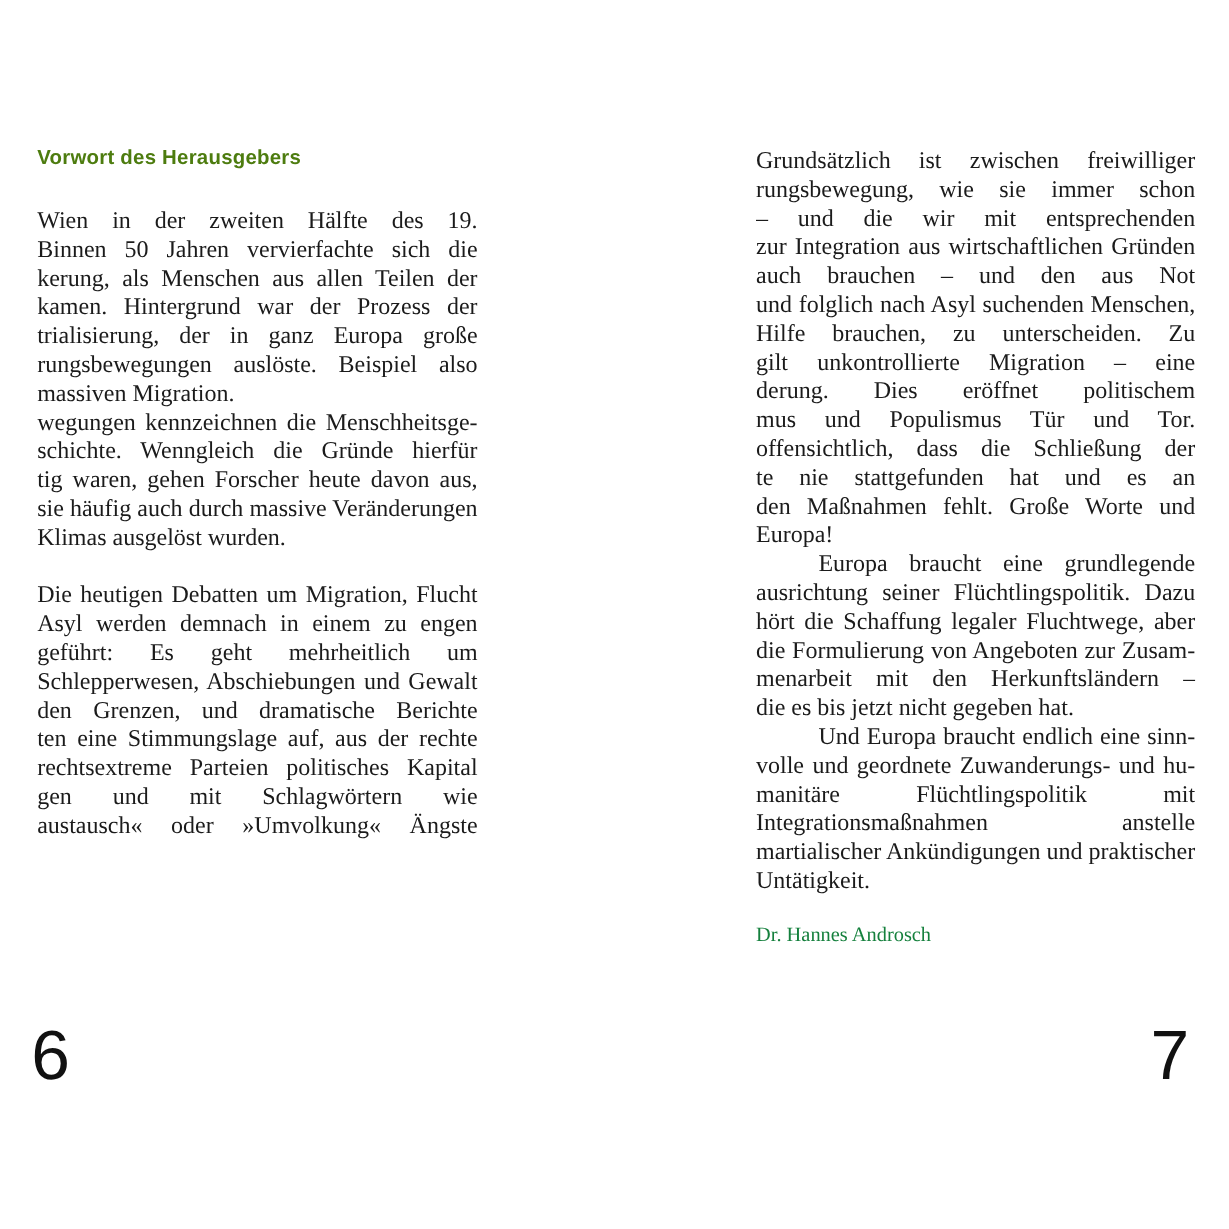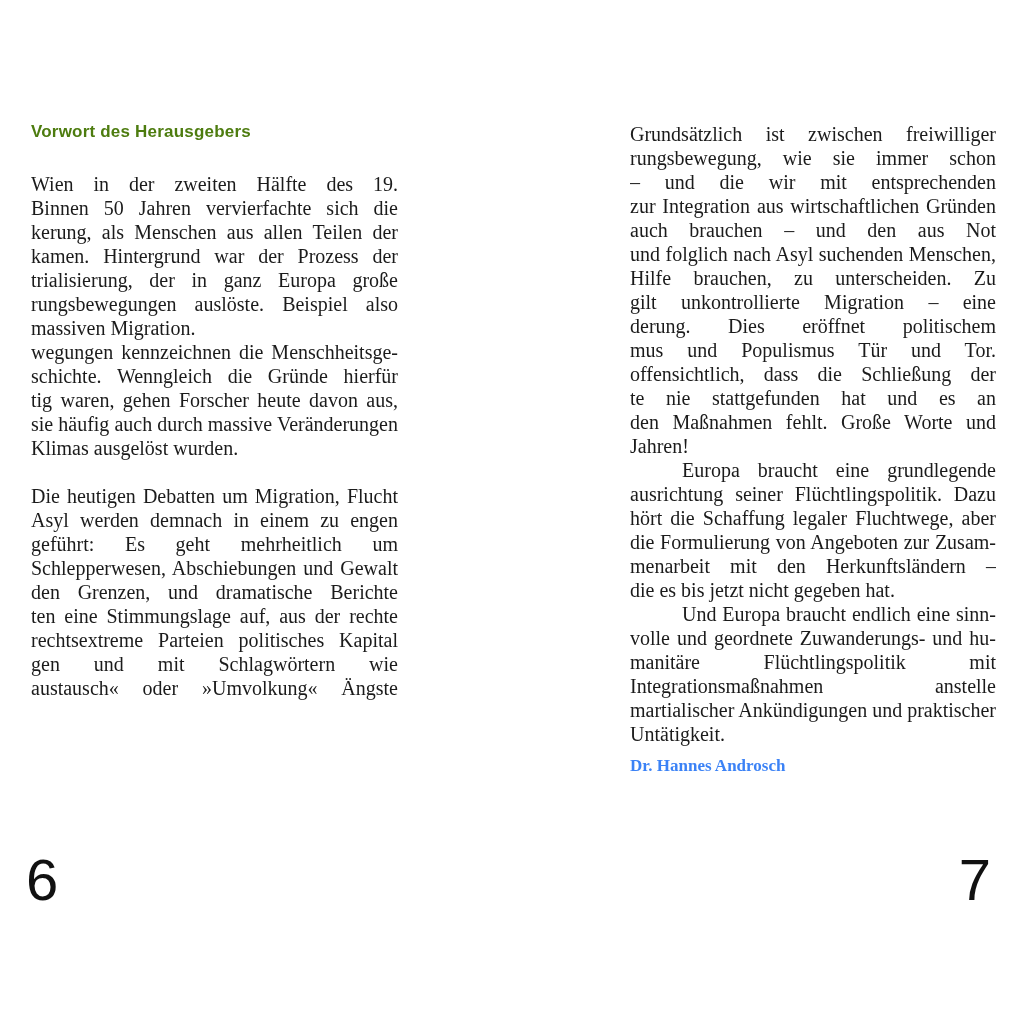--- a/index.html
+++ b/index.html
@@ -62,25 +62,25 @@
   }
   .line.last {
     text-align-last: left;
   }
   .para.indent .line.first {
     padding-left: 52px;
   }
 
   .signature {
     font-family: "Liberation Serif", "DejaVu Serif", serif;
-    font-weight: bold;
+    font-weight: normal;
     font-size: 17px;
     line-height: 24px;
-    margin-top: 8px;
-    color: #3b82f6;
+    margin-top: 21px;
+    color: #15803d;
   }
 
   .page-number {
     position: absolute;
     top: 851px;
     font-family: "Liberation Sans", "DejaVu Sans", sans-serif;
     font-weight: 300;
     font-size: 58px;
     line-height: 58px;
     color: #111111;
@@ -139,21 +139,21 @@
             <span class="line">zur Integration aus wirtschaftlichen Gründen</span>
             <span class="line">auch brauchen – und den aus Not geflüchteten</span>
             <span class="line">und folglich nach Asyl suchenden Menschen, die</span>
             <span class="line">Hilfe brauchen, zu unterscheiden. Zu vermeiden</span>
             <span class="line">gilt unkontrollierte Migration – eine Herausfor-</span>
             <span class="line">derung. Dies eröffnet politischem Opportunis-</span>
             <span class="line">mus und Populismus Tür und Tor. Inzwischen ist</span>
             <span class="line">offensichtlich, dass die Schließung der Balkanrou-</span>
             <span class="line">te nie stattgefunden hat und es an entsprechen-</span>
             <span class="line">den Maßnahmen fehlt. Große Worte und keine</span>
-            <span class="line last">Jahren!</span>
+            <span class="line last">Europa!</span>
           </p>
           <p class="para indent">
             <span class="line first">Europa braucht eine grundlegende Neu-</span>
             <span class="line">ausrichtung seiner Flüchtlingspolitik. Dazu ge-</span>
             <span class="line">hört die Schaffung legaler Fluchtwege, aber auch</span>
             <span class="line">die Formulierung von Angeboten zur Zusam-</span>
             <span class="line">menarbeit mit den Herkunftsländern – Angebote,</span>
             <span class="line last">die es bis jetzt nicht gegeben hat.</span>
           </p>
           <p class="para indent">

